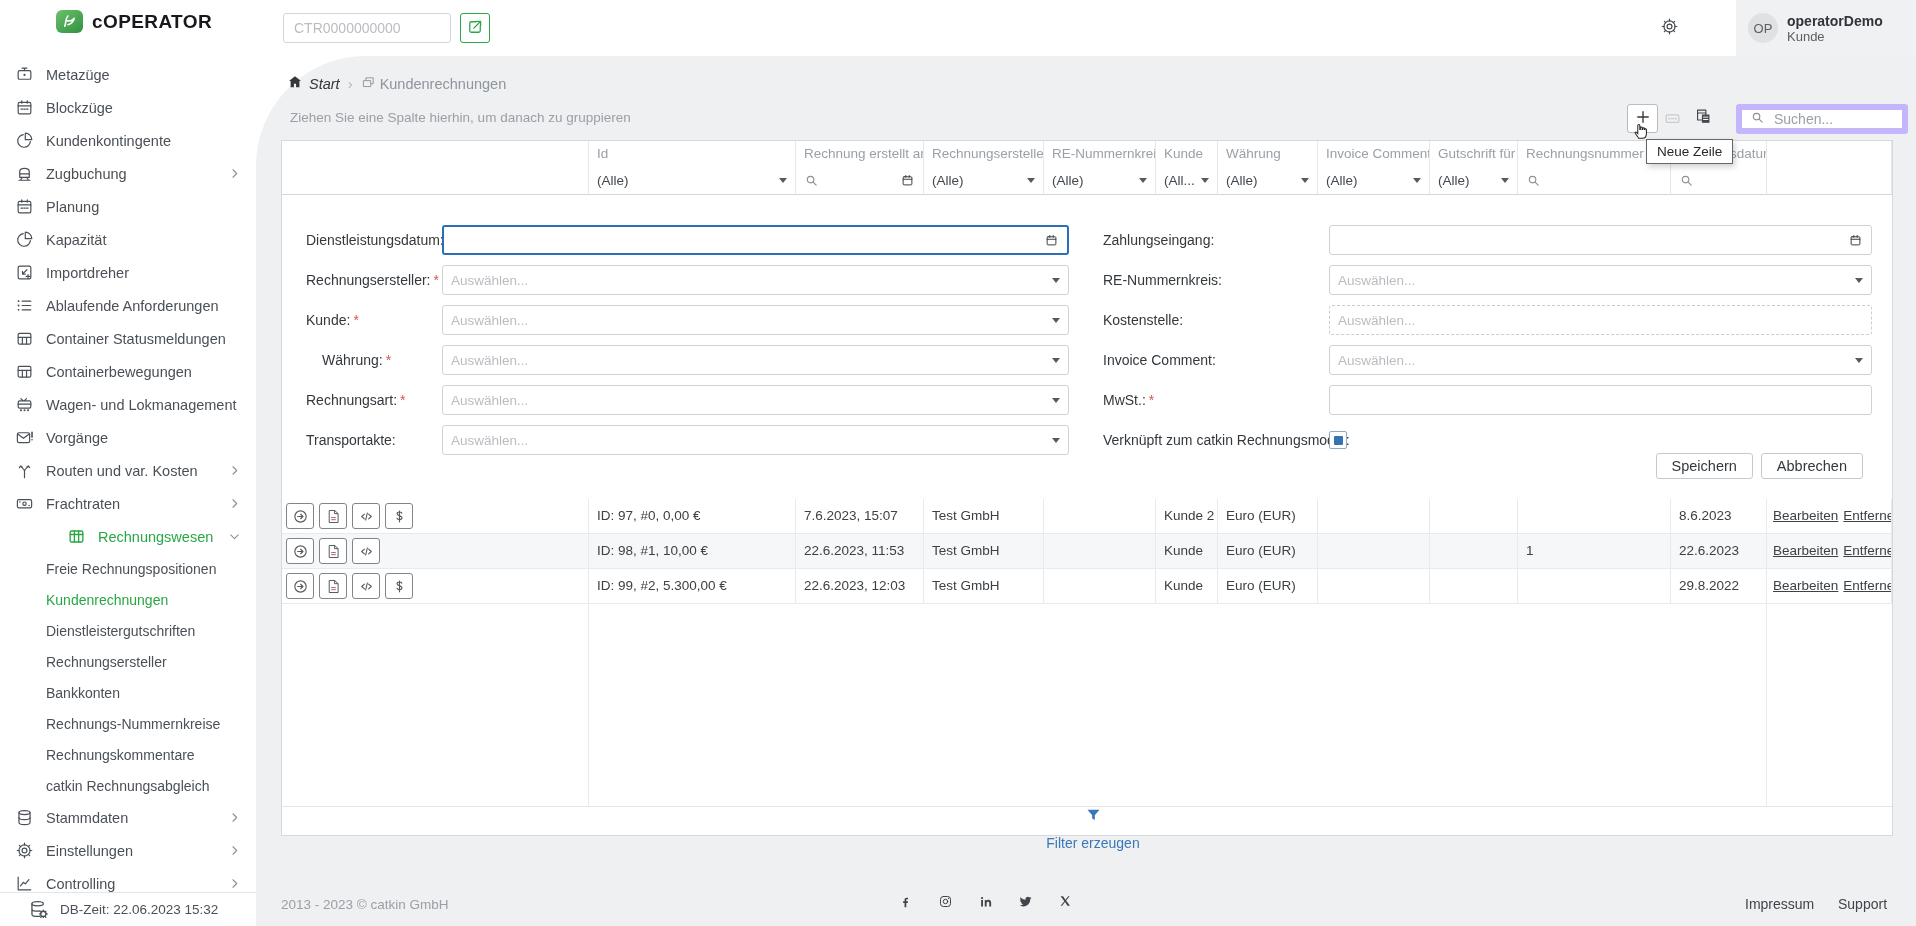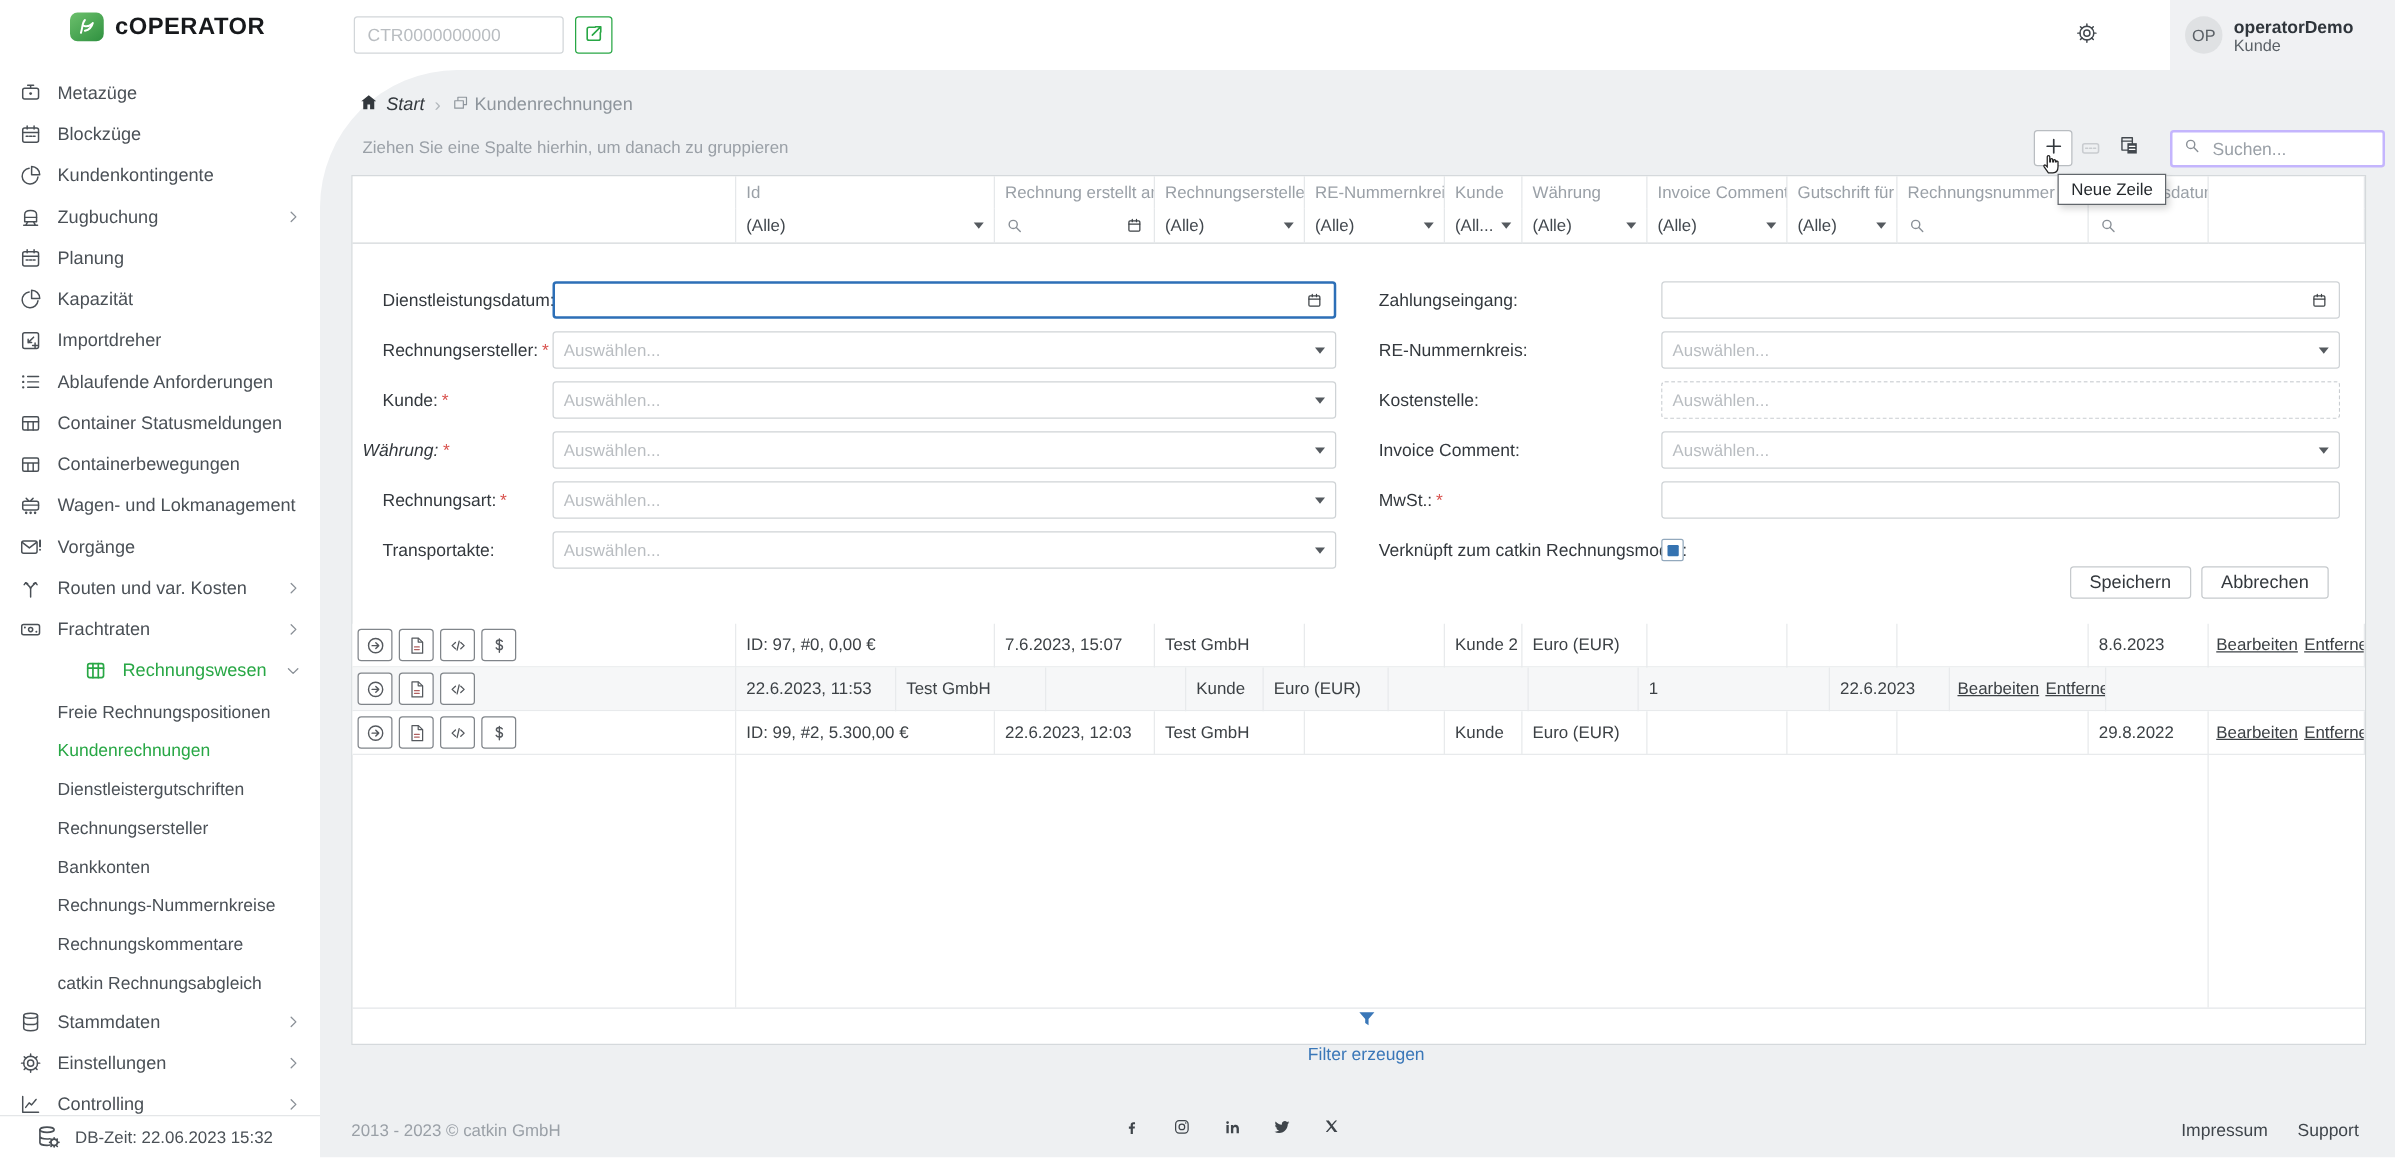--- a/index.html
+++ b/index.html
@@ -43,21 +43,21 @@
   
   .breadcrumb{position:absolute;left:287px;top:74px;display:flex;align-items:center;gap:8px;font-size:14.5px;z-index:5;}
   .crumb-home{display:flex;align-items:center;gap:6px;color:#33383d;cursor:pointer;font-style:italic;}
   .crumb-sep{color:#b3b8bd;font-size:15px;}
   .crumb-cur{display:flex;align-items:center;gap:4px;color:#8e959c;}
   .group-hint{position:absolute;left:290px;top:110px;font-size:13.5px;color:#9aa0a7;z-index:5;}
   .tb-add{position:absolute;left:1627px;top:104px;width:31px;height:29px;border:1px solid #b9bdc1;border-radius:3px;
           background:#fff;color:#33383d;display:flex;align-items:center;justify-content:center;cursor:pointer;z-index:5;padding:0;}
   .tb-revert{position:absolute;left:1663px;top:109px;color:#c9ccd0;z-index:5;background:none;border:none;padding:0;}
   .tb-cols{position:absolute;left:1694px;top:107px;color:#42484e;z-index:5;background:none;border:none;padding:0;cursor:pointer;}
-  .tb-search{position:absolute;left:1736px;top:104px;width:172px;height:30px;background:#fff;border:2px solid #c4b5fd;
+  .tb-search{position:absolute;left:1736px;top:104px;width:172px;height:30px;background:#fff;border:6px solid #c4b5fd;
              border-radius:3px;display:flex;align-items:center;padding:0 8px;gap:7px;z-index:5;}
   .tb-search input{border:none;outline:none;flex:1;font-size:14px;font-family:inherit;color:#555;width:100px;background:none;}
   .tb-search input::placeholder{color:#9aa0a7;}
   .tb-search .ic{color:#8a9097;}
   .tooltip{position:absolute;left:1646px;top:139px;background:#fff;border:1px solid #62676c;color:#24282c;
            font-size:13.5px;padding:4px 10px;z-index:8;box-shadow:2px 3px 6px rgba(0,0,0,.18);white-space:nowrap;}
   .cursor{position:absolute;left:1630px;top:119px;z-index:9;pointer-events:none;}
   
   .grid{position:absolute;left:281px;top:140px;width:1612px;height:696px;background:#fff;
         border:1px solid #d5d9dc;z-index:4;}
@@ -496,21 +496,21 @@
       <div class="f-label" style="top: 124px; left: 24px;">Rechnungsersteller:<span class="req">*</span></div>
       <div class="f-field" style="top: 124px; left: 160px; width: 627px;">
         <span class="ph">Auswählen...</span>
         <span class="caret"></span>
       </div>
       <div class="f-label" style="top: 164px; left: 24px;">Kunde:<span class="req">*</span></div>
       <div class="f-field" style="top: 164px; left: 160px; width: 627px;">
         <span class="ph">Auswählen...</span>
         <span class="caret"></span>
       </div>
-      <div class="f-label" style="top: 204px; left: 8px; font-style: italic;">Währung:<span class="req">*</span></div>
+      <div class="f-label" style="top: 204px; left: 40px;">Währung:<span class="req">*</span></div>
       <div class="f-field" style="top: 204px; left: 160px; width: 627px;">
         <span class="ph">Auswählen...</span>
         <span class="caret"></span>
       </div>
       <div class="f-label" style="top: 244px; left: 24px;">Rechnungsart:<span class="req">*</span></div>
       <div class="f-field" style="top: 244px; left: 160px; width: 627px;">
         <span class="ph">Auswählen...</span>
         <span class="caret"></span>
       </div>
       <div class="f-label" style="top: 284px; left: 24px;">Transportakte:</div>
@@ -612,20 +612,21 @@
                 <path d="M9.3 13.5h5.4M9.3 16.5h5.4" stroke="#b06060"></path>
               </svg>
             </button>
             <button class="rowbtn">
               <svg viewBox="0 0 24 24" width="17" height="17" fill="none" stroke="currentColor" stroke-width="1.5" stroke-linecap="round" stroke-linejoin="round">
                 <path d="m9 8.5-3.8 3.5L9 15.5M15 8.5l3.8 3.5L15 15.5M13.2 7l-2.4 10"></path>
               </svg>
             </button>
           </div>
         </div>
+        <div class="gcell" style="width: 207px;">ID: 98, #1, 10,00 €</div>
         <div class="gcell" style="width: 128px;">22.6.2023, 11:53</div>
         <div class="gcell" style="width: 120px;">Test GmbH</div>
         <div class="gcell" style="width: 112px;"></div>
         <div class="gcell" style="width: 62px;">Kunde</div>
         <div class="gcell" style="width: 100px;">Euro (EUR)</div>
         <div class="gcell" style="width: 112px;"></div>
         <div class="gcell" style="width: 88px;"></div>
         <div class="gcell" style="width: 153px;">1</div>
         <div class="gcell" style="width: 96px;">22.6.2023</div>
         <div class="gcell" style="width: 125px; padding-left: 6px;"><span class="rowlink">Bearbeiten</span><span class="rowlink">Entfernen</span></div>

